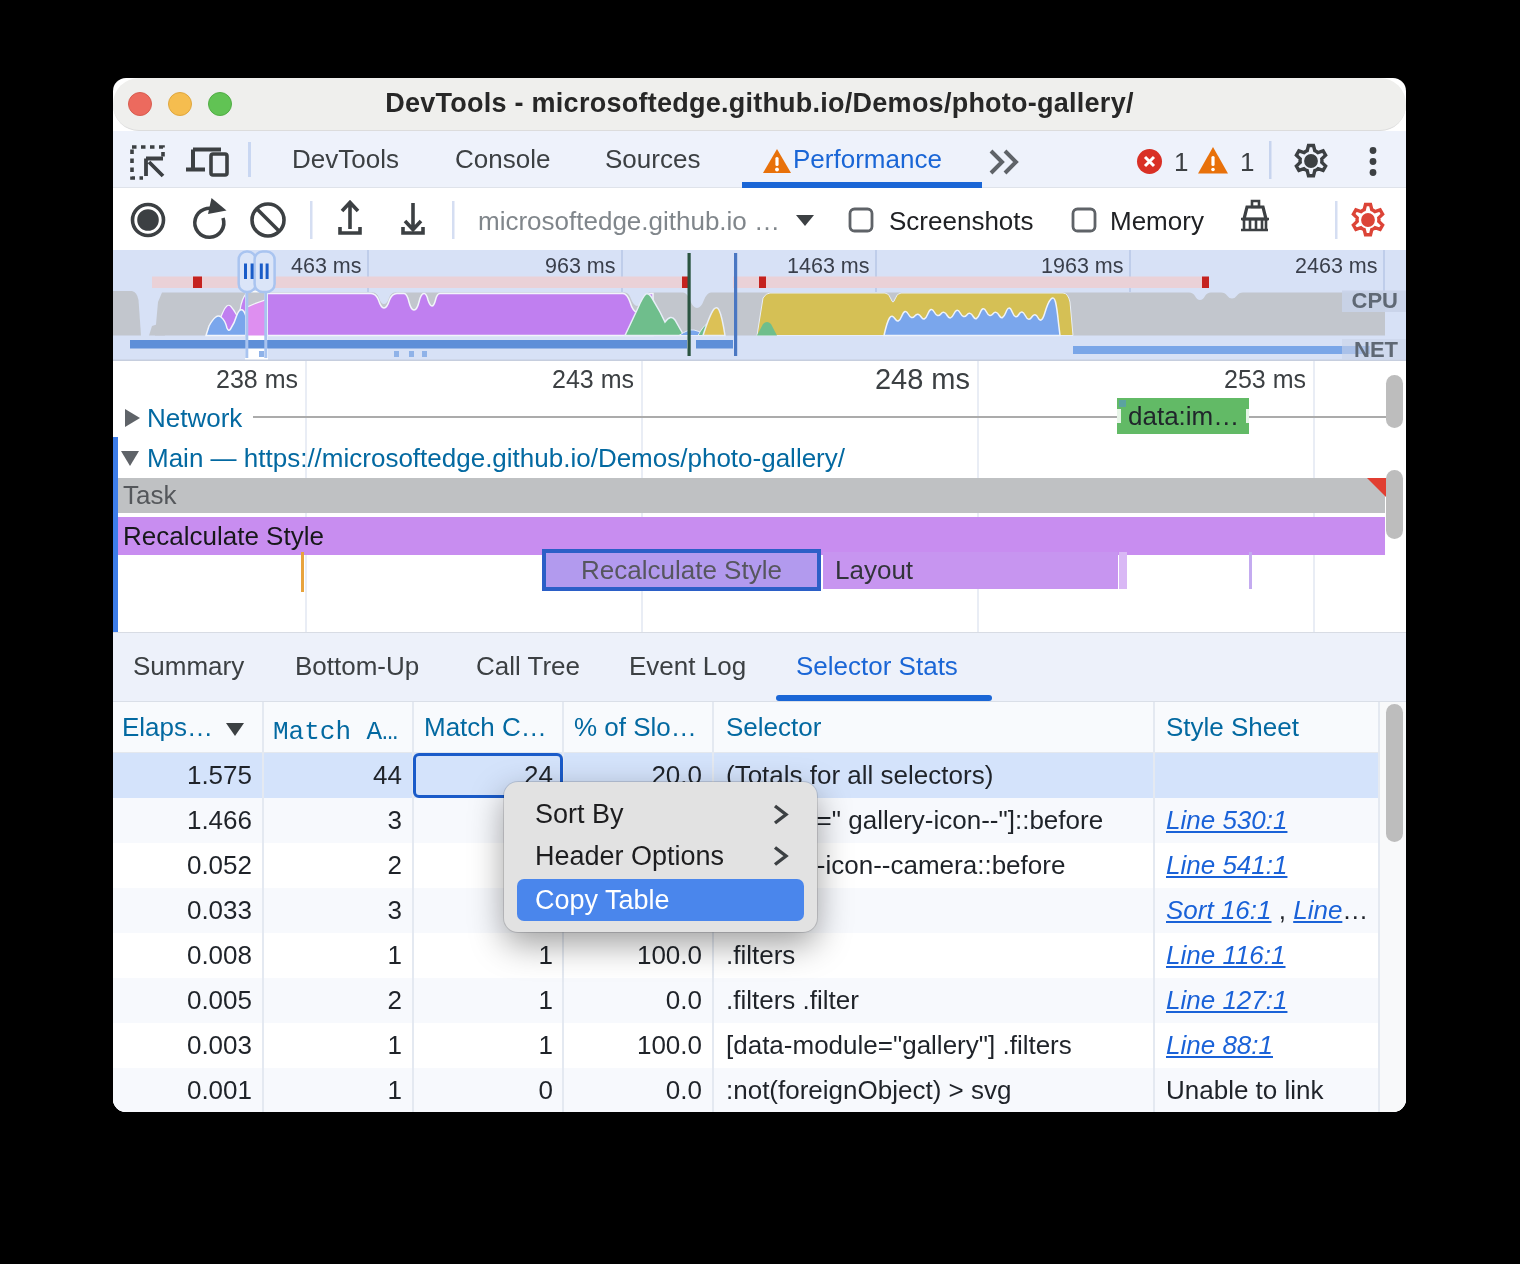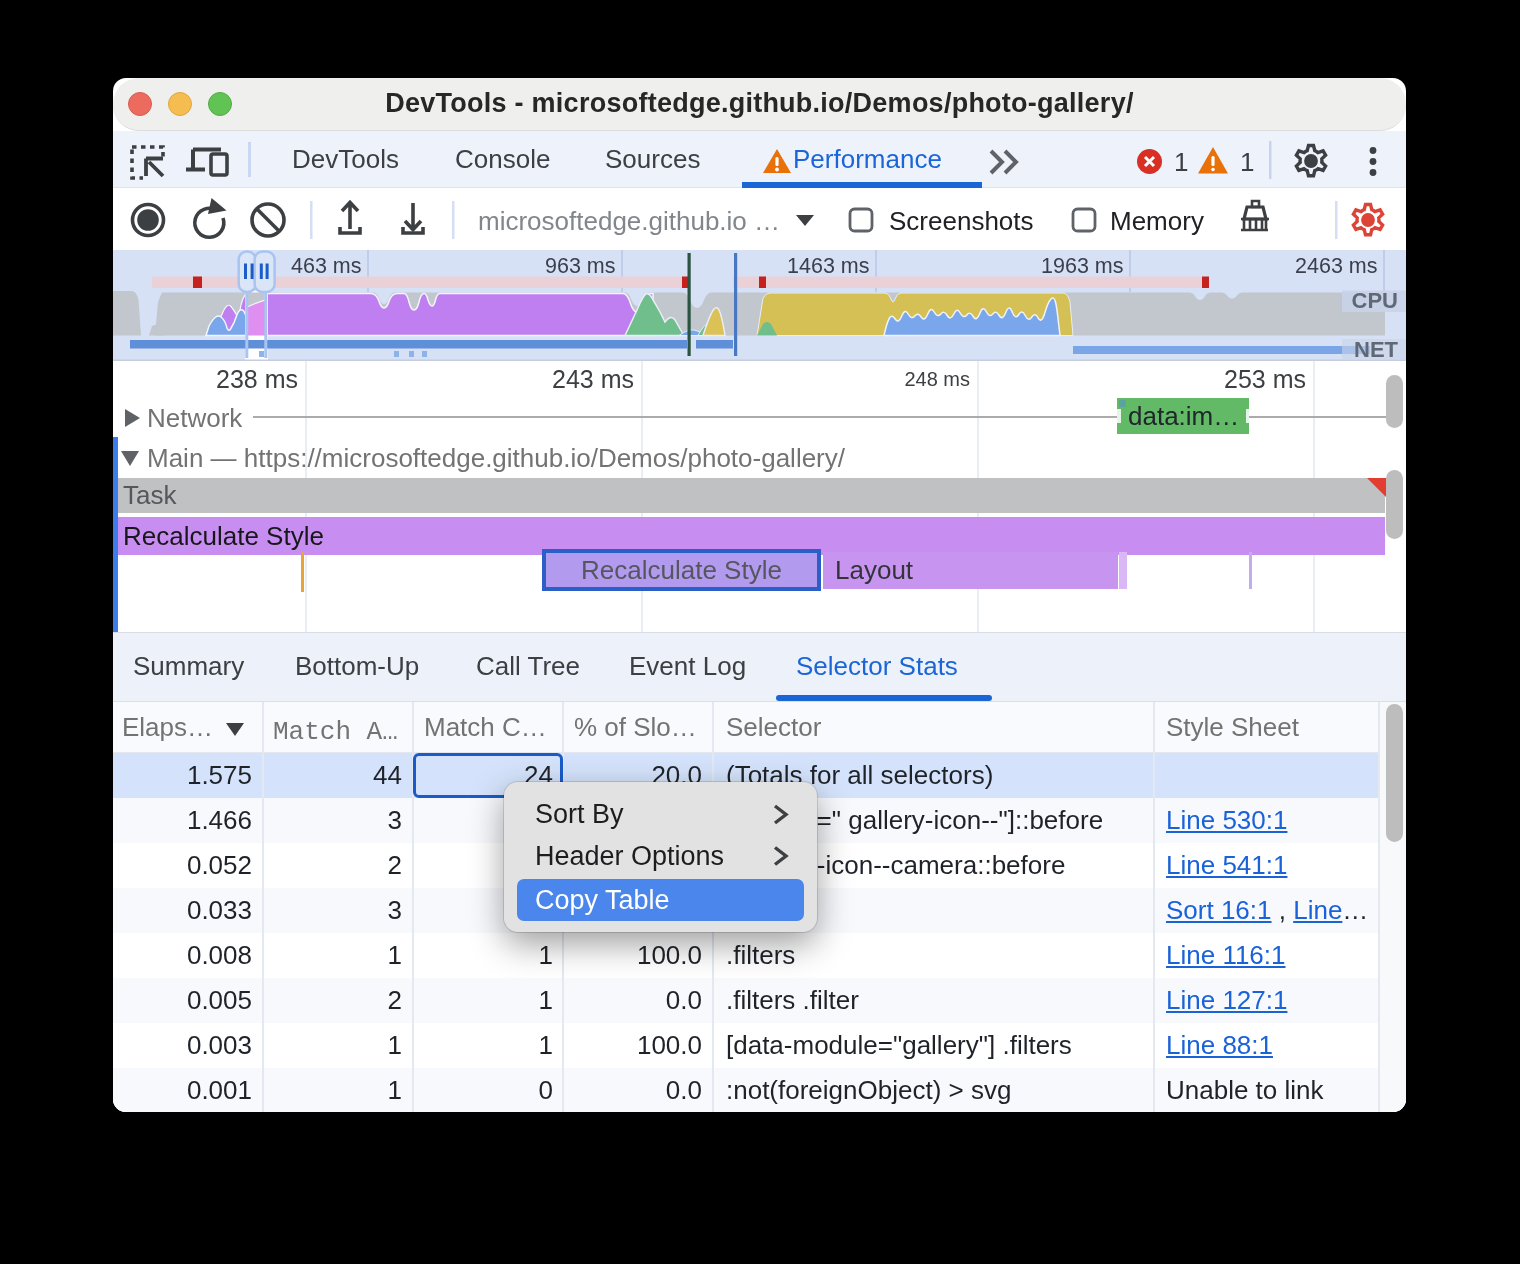--- a/index.html
+++ b/index.html
@@ -1,26 +1,26 @@
 <!DOCTYPE html>
 <html><head>
 <meta charset="utf-8">
 <style>
   html,body{margin:0;padding:0;background:#000;width:1520px;height:1264px;overflow:hidden;}
   *{box-sizing:border-box;font-family:"Liberation Sans",sans-serif;}
   #win{position:absolute;left:113px;top:78px;width:1293px;height:1034px;background:#fff;border-radius:13px;overflow:hidden;}
   .abs{position:absolute;}
   .tl{border-radius:50%;width:24px;height:24px;top:14px;}
   .tabtxt{font-size:26px;color:#3c4043;line-height:57px;white-space:nowrap;}
-  .ttxt{font-size:26px;color:#737373;white-space:nowrap;}
+  .ttxt{font-size:26px;color:#0369a1;white-space:nowrap;}
   .gline{position:absolute;width:2px;background:#e9edf5;}
   .colsep{position:absolute;width:2px;background:#e4e9f1;}
   .num{font-size:26px;color:#1f2329;text-align:right;position:absolute;white-space:nowrap;}
   .sel{font-size:26px;color:#1f2329;position:absolute;white-space:nowrap;}
-  .lnk{font-size:26px;color:#1a62d8;text-decoration:underline;}
+  .lnk{font-size:26px;color:#1a62d8;text-decoration:underline;font-style:italic;}
   .thumb{position:absolute;width:17px;background:#bdbdbd;border-radius:9px;}
 </style>
 </head>
 <body>
 <div id="win">
 
   <div class="abs" style="left:0;top:0;width:1293px;height:53px;background:#efefed;border-bottom:1px solid #dcdcdc;border-radius:26px;">
     <div class="abs tl" style="left:15px;background:#ec6a5e;border:1px solid #d85d50;"></div>
     <div class="abs tl" style="left:55px;background:#f5bd4f;border:1px solid #e0a73e;"></div>
     <div class="abs tl" style="left:95px;background:#61c354;border:1px solid #51ad45;"></div>
@@ -199,21 +199,21 @@
   </div>
 
   <div id="trackwrap" class="abs" style="left:0;top:283px;width:1293px;height:271px;background:#fff;">
     <div class="gline" style="left:192px;top:0;height:271px;"></div>
     <div class="gline" style="left:528px;top:0;height:271px;"></div>
     <div class="gline" style="left:864px;top:0;height:271px;"></div>
     <div class="gline" style="left:1200px;top:0;height:271px;"></div>
 
     <div class="num" style="right:1108px;top:0;font-size:25px;color:#3c4043;line-height:36px;text-align:right;">238 ms</div>
     <div class="num" style="right:772px;top:0;font-size:25px;color:#3c4043;line-height:36px;">243 ms</div>
-    <div class="num" style="right:436px;top:0;font-size:20px;color:#3c4043;line-height:36px;">248 ms</div>
+    <div class="num" style="right:436px;top:0;font-size:29px;color:#3c4043;line-height:36px;">248 ms</div>
     <div class="num" style="right:100px;top:0;font-size:25px;color:#3c4043;line-height:36px;">253 ms</div>
 
     <div class="abs" style="left:140px;top:54.5px;width:1135px;height:2px;background:#ababab;"></div>
     <div class="abs" style="left:12px;top:48px;width:0;height:0;border-left:15px solid #5f6368;border-top:9px solid transparent;border-bottom:9px solid transparent;"></div>
     <div class="abs ttxt" style="left:34px;top:42px;">Network</div>
     <div class="abs" style="left:1004px;top:37px;width:132px;height:36px;background:#62ba66;">
       <div class="abs" style="left:2px;top:1.5px;width:7px;height:7.5px;background:#5ba3a0;"></div>
       <div class="abs" style="left:0;top:11px;width:3.5px;height:14px;background:#fff;opacity:.85;"></div>
       <div class="abs" style="left:128.5px;top:11px;width:3.5px;height:14px;background:#fff;opacity:.85;"></div>
       <div class="abs" style="left:11px;top:0;font-size:26px;color:#20262b;line-height:36px;">data:im…</div>

